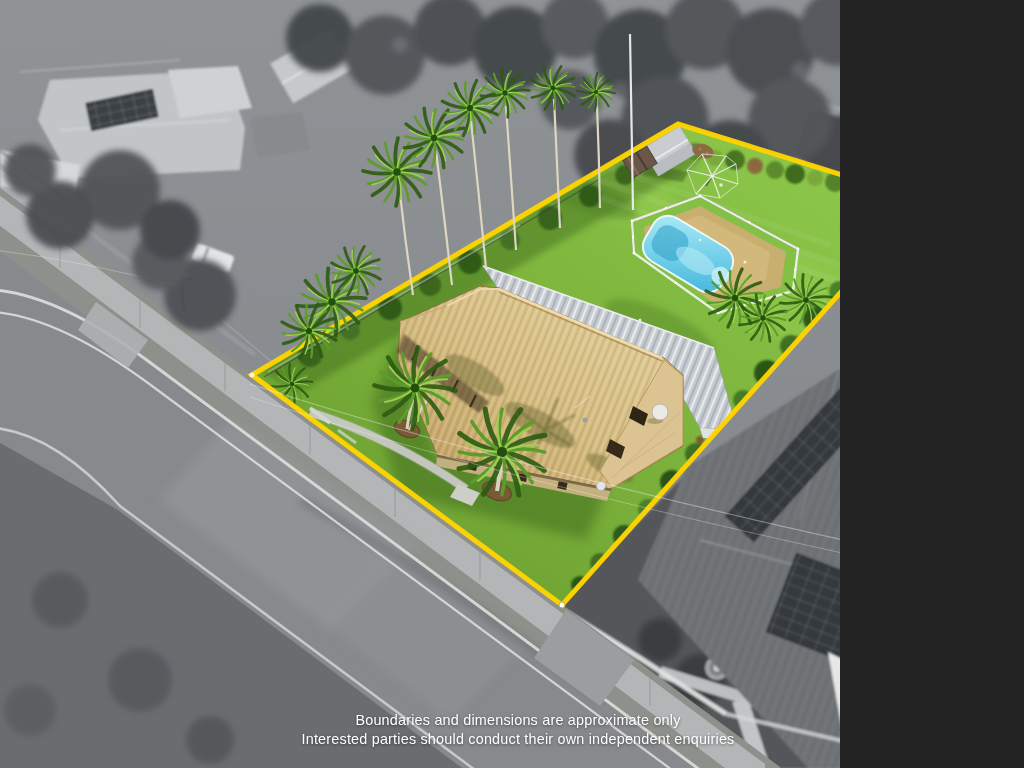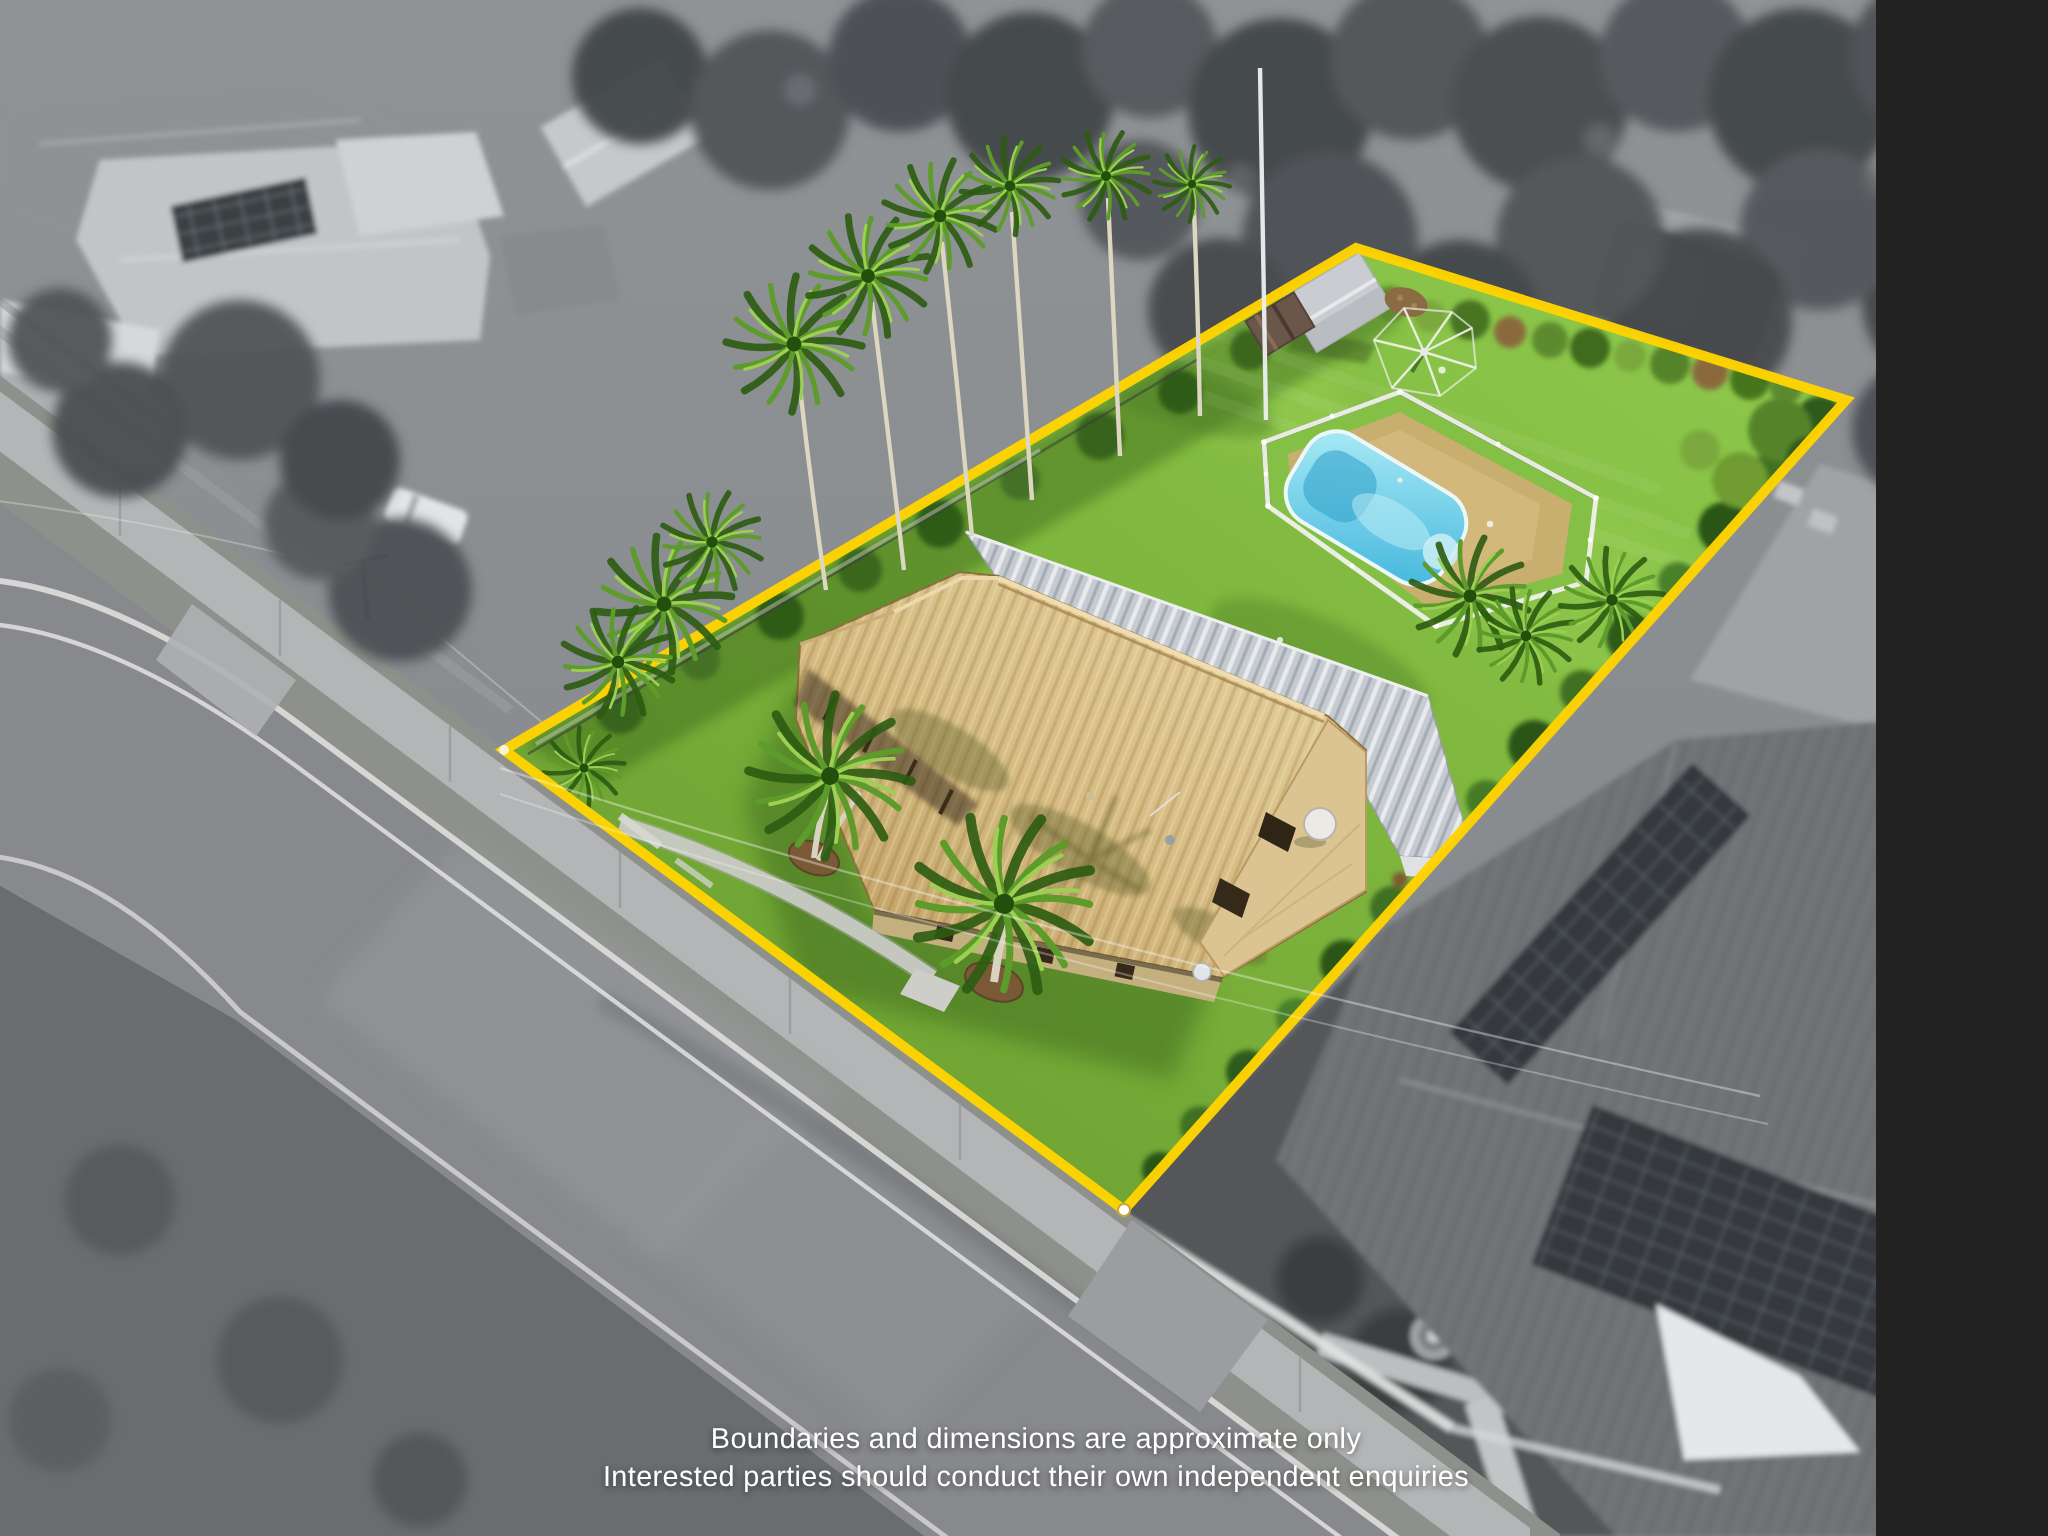--- a/index.html
+++ b/index.html
@@ -1,16 +1,16 @@
 <!DOCTYPE html>
 <html style="--c-boundary: #FFD400; --c-lawn: #7DB43C; --c-lawn_bright: #90CC4E; --c-pool: #3FB5DC; --c-pool_light: #AEECF6; --c-roof_tan: #D8BC84; --c-roof_gray: #C6CBD1; --c-stone: #DCC392; --c-asphalt: #87898C; --c-concrete: #B5B7B9; --c-white_line: #DCDDDB; --c-tree_gray: #4B4E51; --c-panel_dark: #3A3F43; --c-text: #FFFFFF;"><head>
 <meta charset="utf-8">
 <style>
   html,body{margin:0;padding:0;background:#222;}
-  .stage{position:relative;width:938px;height:768px;overflow:hidden;
+  .stage{position:relative;width:840px;height:768px;overflow:hidden;
          font-family:"Liberation Sans", sans-serif;background:#8d9093;}
   .stage svg{position:absolute;left:0;top:0;display:block;}
   .disclaimer{position:absolute;left:0;top:711px;width:1024px;text-align:center;
       color:var(--c-text,#ffffff);font-size:14.4px;line-height:19px;letter-spacing:.2px;
       text-shadow:0 1px 3px rgba(0,0,0,.5);transform:translateX(6px);}
 </style>
 </head>
 <body>
 
 <div class="stage">

